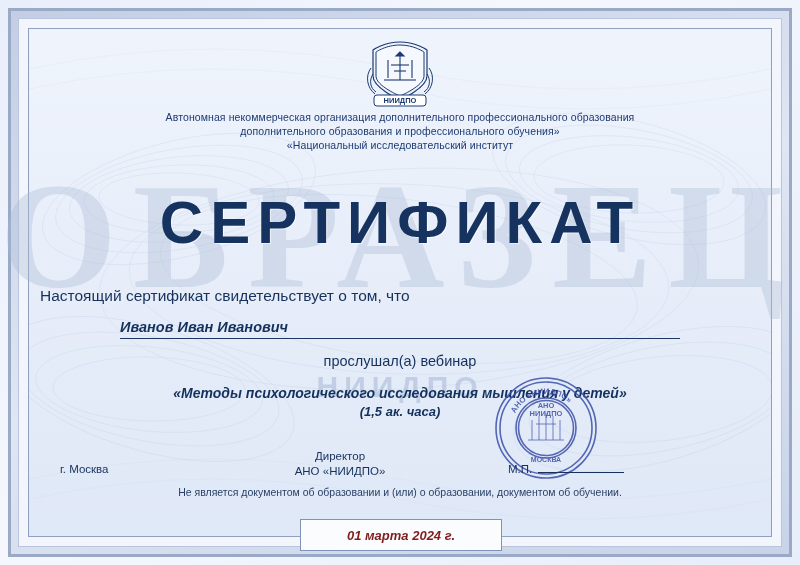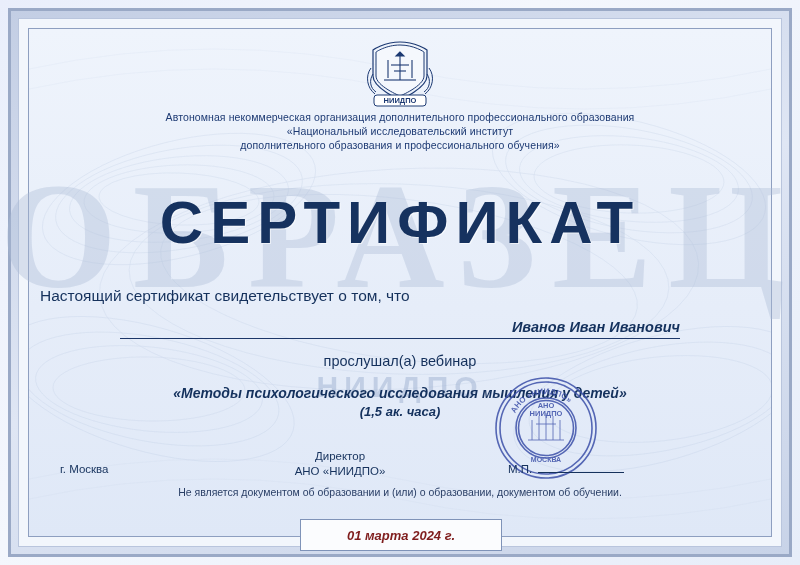--- a/index.html
+++ b/index.html
@@ -124,21 +124,21 @@
   .subtitle {
     margin-top: 30px;
     text-align: left;
     font-size: 15.5px;
     color: #15315c;
   }
 
   .name-block {
     margin: 14px auto 0;
     width: 560px;
-    text-align: right;
+    text-align: left;
   }
   .name-text {
     font-size: 14.5px;
     font-weight: bold;
     font-style: italic;
     color: #14315d;
     padding-bottom: 3px;
   }
   .name-rule {
     border-bottom: 1.5px solid #1c3668;
@@ -312,22 +312,22 @@
             <path d="M70 36 C74 42 73 50 67 54"></path>
           </g>
           <rect x="17" y="57" width="52" height="11" rx="3" fill="#ffffff" stroke="#1d3a73" stroke-width="1"></rect>
           <text x="43" y="65" font-family="Liberation Sans, sans-serif" font-size="7.5" font-weight="bold" fill="#1d3a73" text-anchor="middle">НИИДПО</text>
         </svg>
       </div>
     </div>
 
     <div class="org-lines">
       <div>Автономная некоммерческая организация дополнительного профессионального образования</div>
+      <div>дополнительного образования и профессионального обучения»</div>
       <div>«Национальный исследовательский институт</div>
-      <div>дополнительного образования и профессионального обучения»</div>
     </div>
 
     <div class="title">СЕРТИФИКАТ</div>
 
     <div class="subtitle">Настоящий сертификат свидетельствует о том, что</div>
 
     <div class="name-block">
       <div class="name-text">Иванов Иван Иванович</div>
       <div class="name-rule"></div>
     </div>

